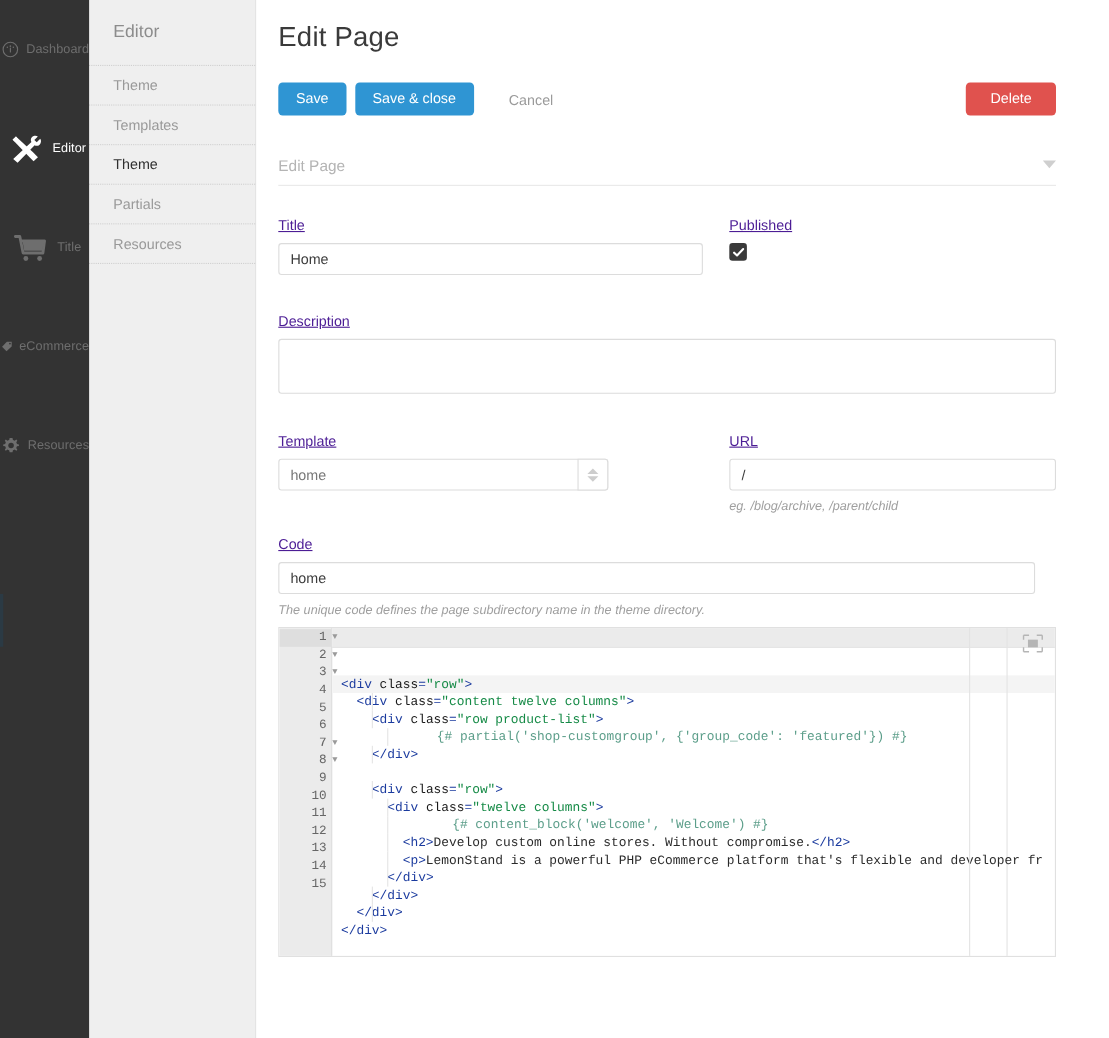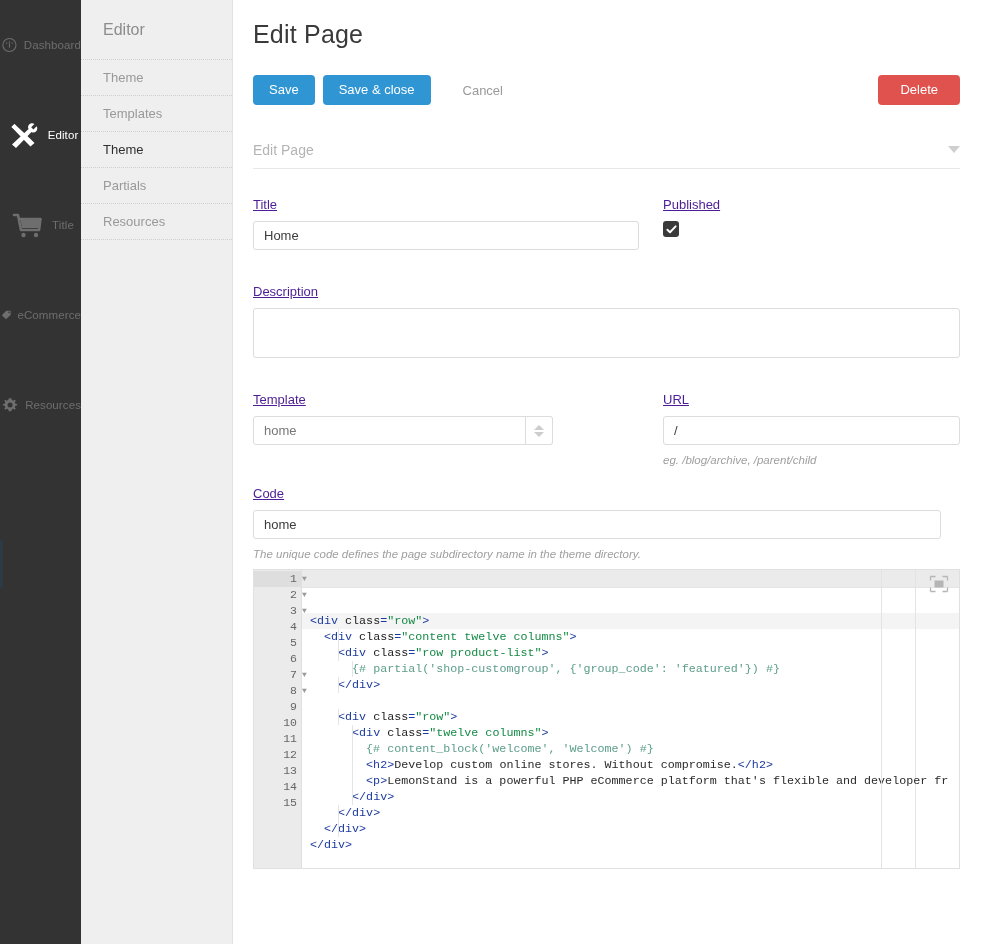--- a/index.html
+++ b/index.html
@@ -211,21 +211,21 @@
   }
   .code-line { height: 16px; line-height: 16px; padding-left: 8px; }
   .code-line.cur { background: #f4f4f4; }
   .ind-guide {
     display: inline-block; border-left: 1px solid #e4e4e4;
     height: 16px; vertical-align: top; margin-left: -1px;
   }
   .tok-tag   { color: #1a3a9e; }
   .tok-attr  { color: #1a1a1a; }
   .tok-str   { color: #158a46; }
-  .tok-tw    { color: #5c9e8a; }
+  .tok-tw    { color: #5c9e8a; margin-left: 45px; }
   .tok-txt   { color: #2a2a2a; }
 
   .ruler {
     position: absolute; top: 0; bottom: 0;
     width: 1px; background: #e3e3e3;
     left: 613px;
   }
   .minimap-col {
     position: absolute; right: 0; top: 0; bottom: 0;
     width: 78px; border-left: 1px solid #e3e3e3;

